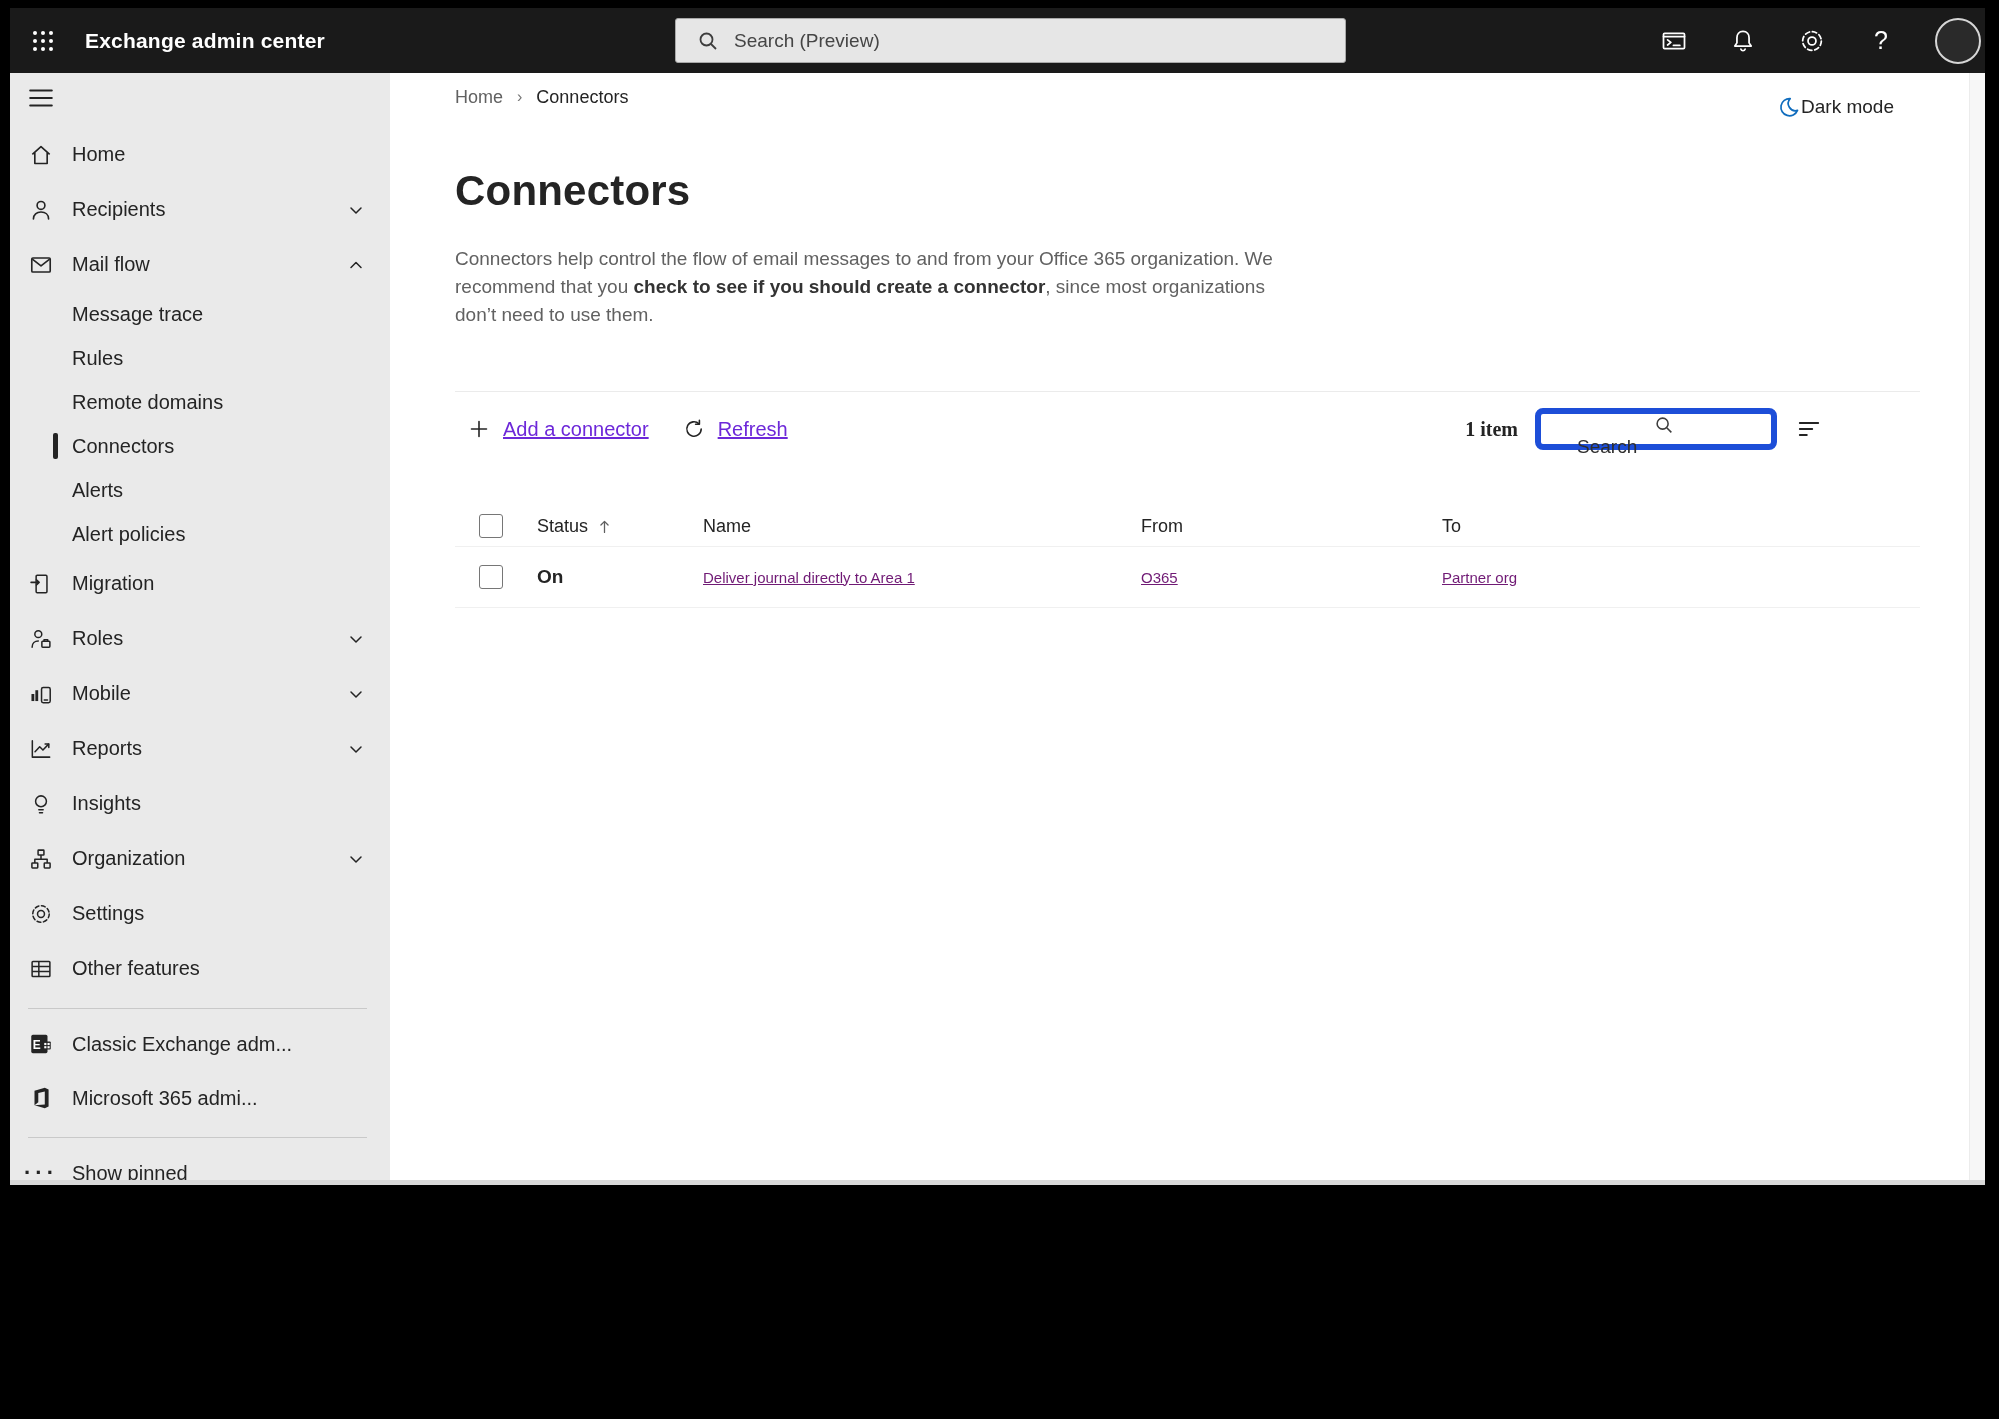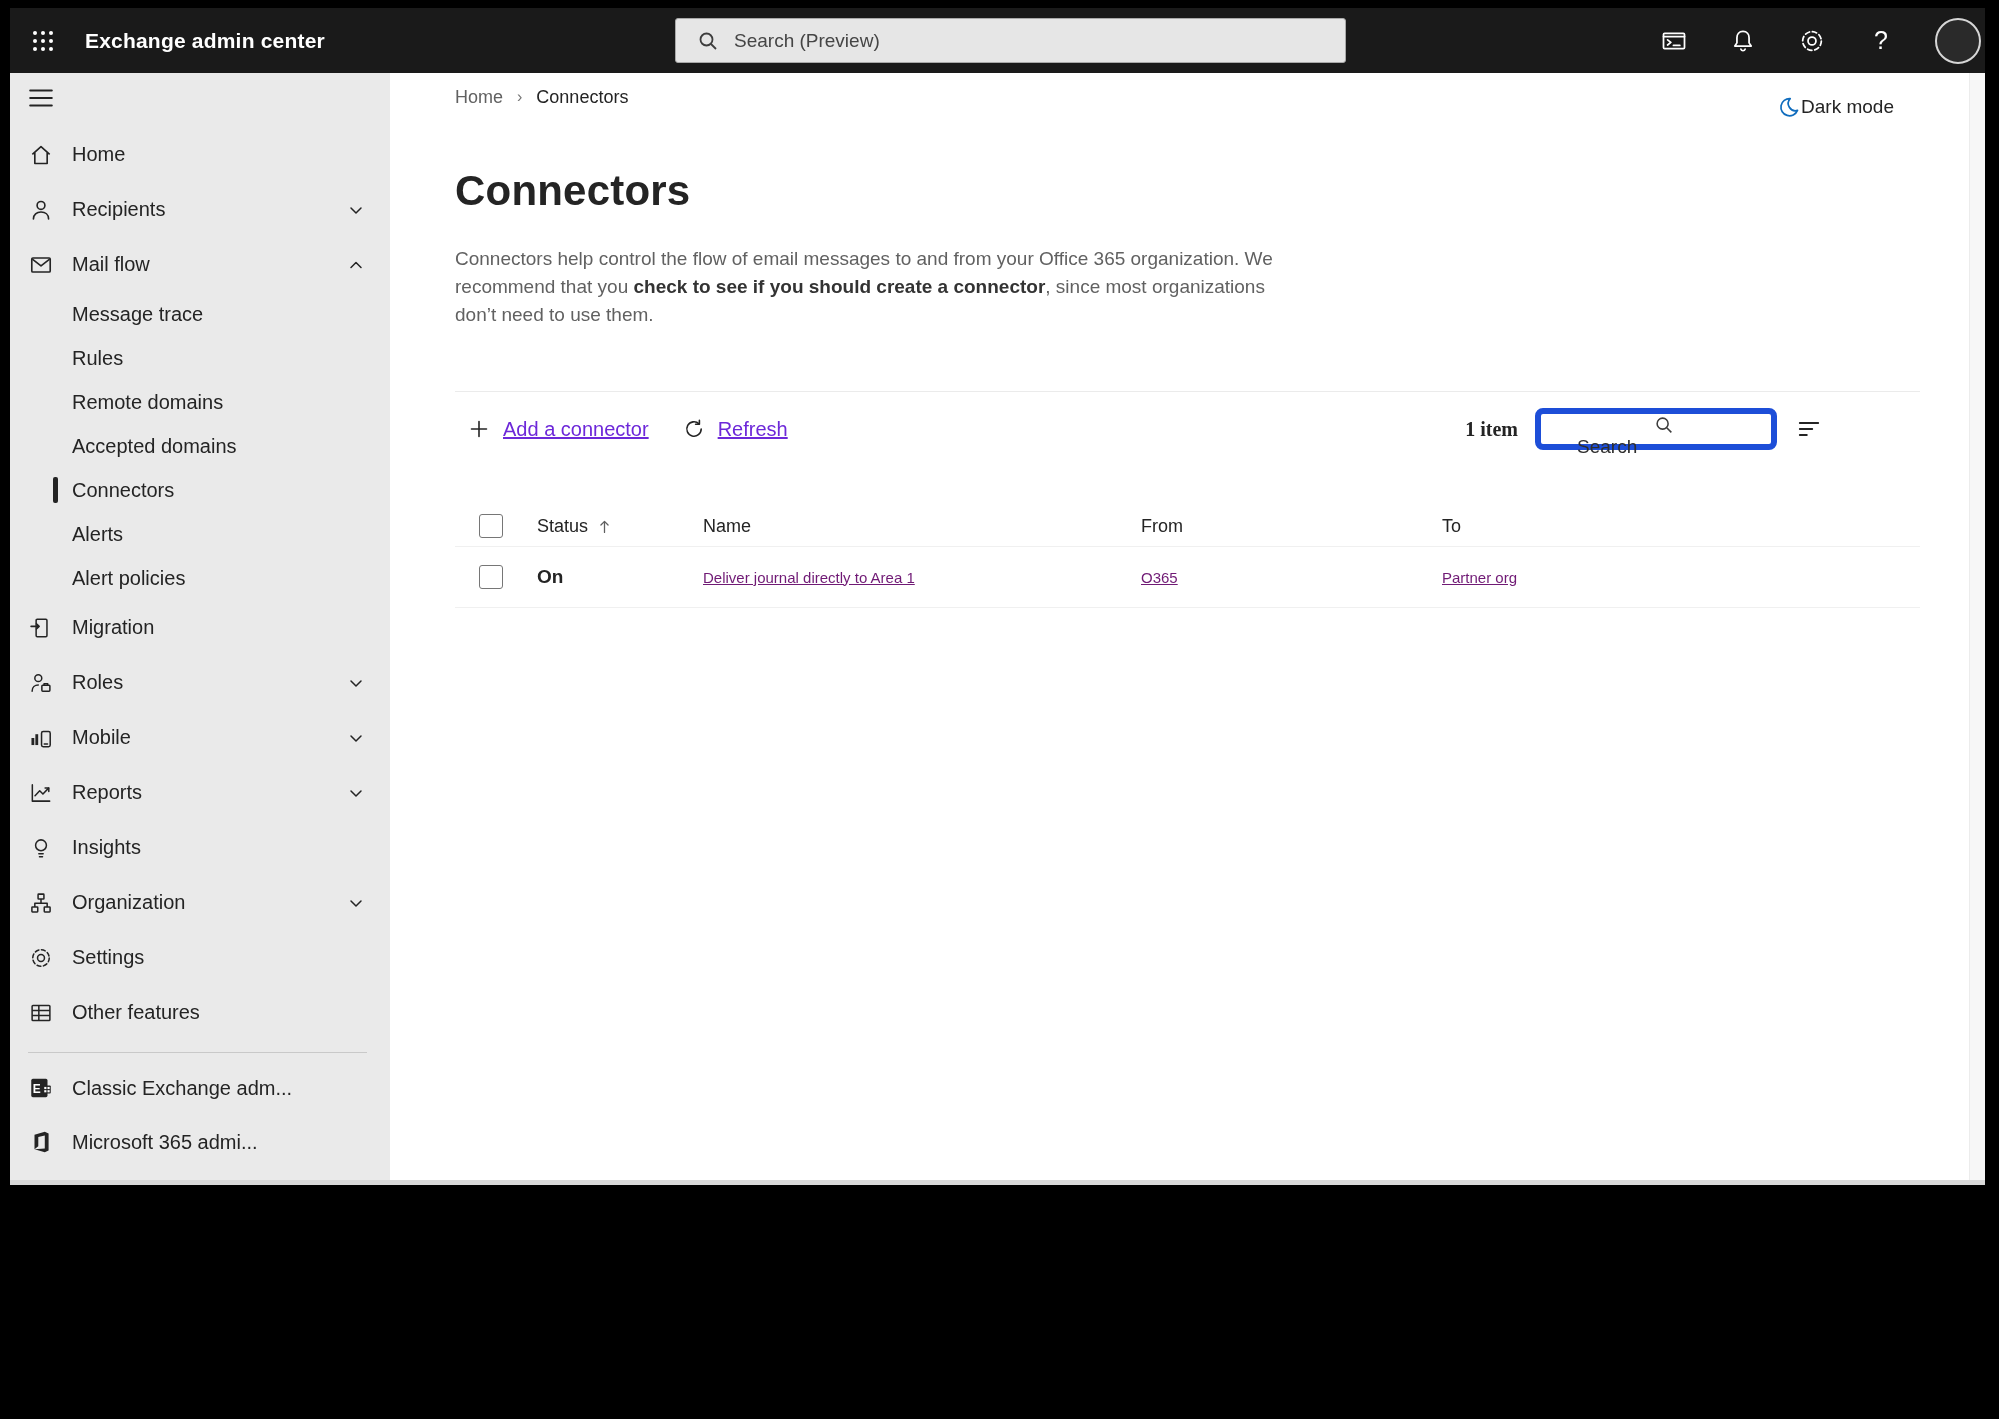--- a/index.html
+++ b/index.html
@@ -196,23 +196,20 @@
       </div>
 
       <div class="nav-item sub">
         <span class="nav-label">Message trace</span>
       </div>
       <div class="nav-item sub">
         <span class="nav-label">Rules</span>
       </div>
       <div class="nav-item sub">
         <span class="nav-label">Remote domains</span>
-      </div>
-      <div class="nav-item sub">
-        <span class="nav-label">Accepted domains</span>
       </div>
       <div class="nav-item sub">
         <span class="sel-bar"></span>
         <span class="nav-label">Connectors</span>
       </div>
       <div class="nav-item sub">
         <span class="nav-label">Alerts</span>
       </div>
       <div class="nav-item sub">
         <span class="nav-label">Alert policies</span>

